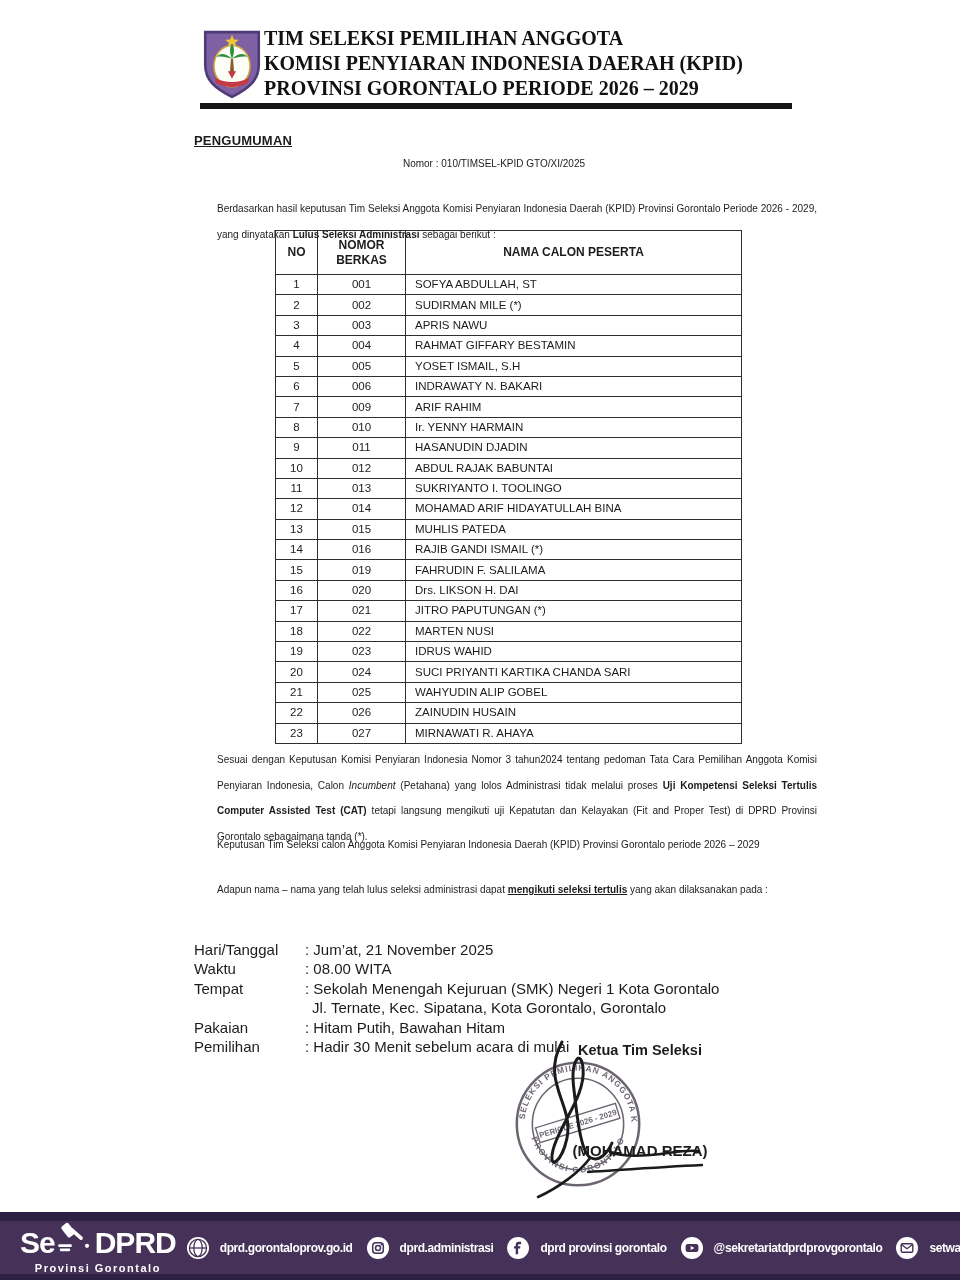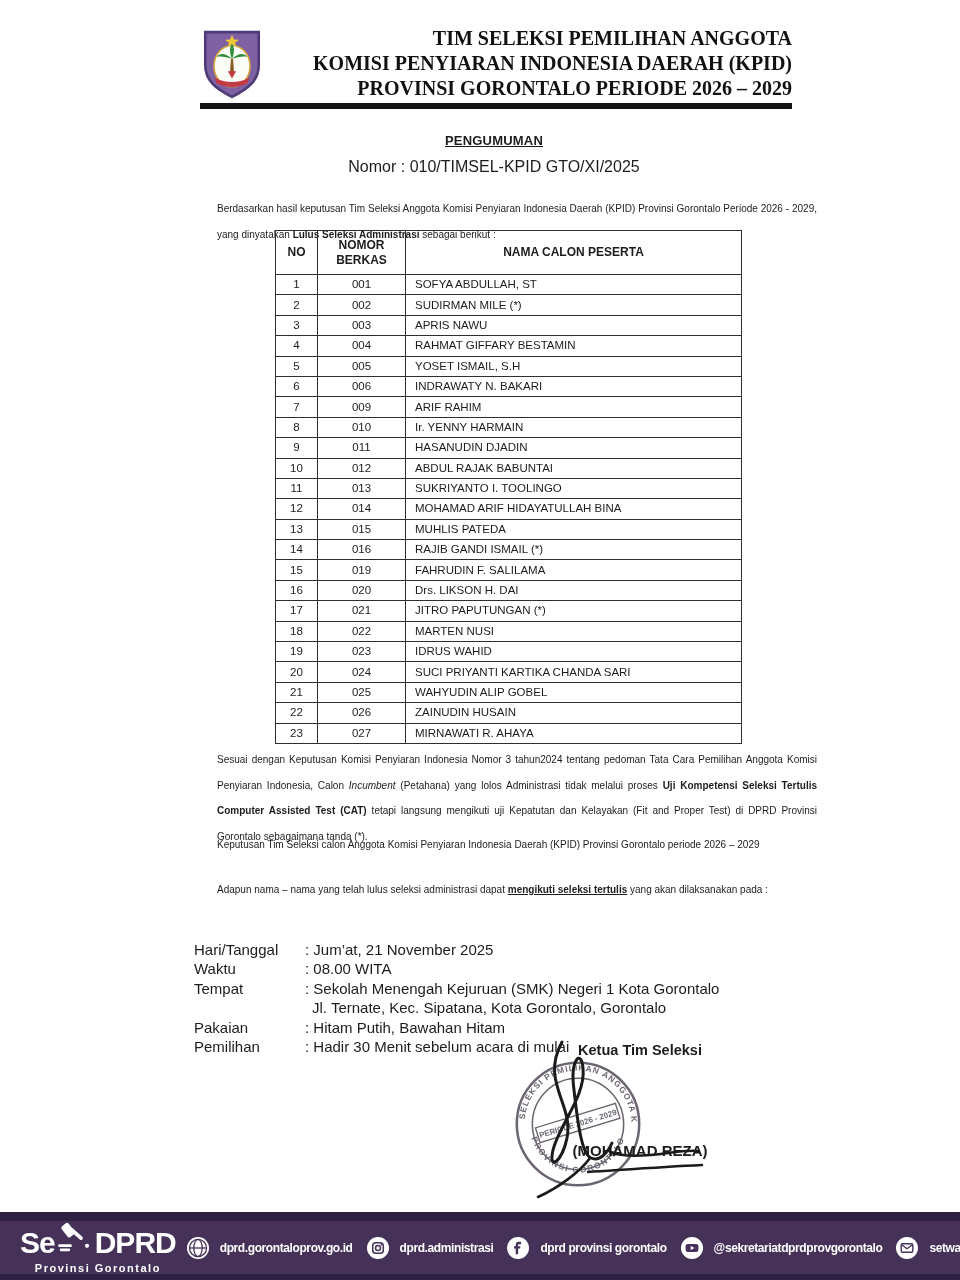--- a/index.html
+++ b/index.html
@@ -2,28 +2,28 @@
 <html><head>
 <meta charset="utf-8">
 <style>
   html,body{margin:0;padding:0;background:#e9e9e9;}
   .page{position:relative;width:960px;height:1280px;background:#ffffff;margin:0 auto;
         font-family:"Liberation Sans",sans-serif;color:#1c1c1c;overflow:hidden;}
 
   
   .doc-header{position:absolute;top:26px;left:200px;width:592px;display:flex;align-items:center;}
   .seal{width:64px;height:70px;flex:0 0 64px;}
-  .title-block{flex:1;text-align:right;font-family:"Liberation Serif",serif;font-weight:bold;
+  .title-block{flex:1;text-align:left;font-family:"Liberation Serif",serif;font-weight:bold;
                font-size:20px;line-height:25px;color:#111;}
   .rule{position:absolute;top:103px;left:200px;width:592px;height:6px;background:#141414;}
 
   
-  .h-announce{position:absolute;top:133px;left:194px;width:600px;text-align:center;
+  .h-announce{position:absolute;top:133px;left:194px;width:600px;text-align:left;
               font-weight:bold;font-size:13px;text-decoration:underline;letter-spacing:.2px;}
-  .h-number{position:absolute;top:158px;left:194px;width:600px;text-align:center;font-size:16px;}
+  .h-number{position:absolute;top:158px;left:194px;width:600px;text-align:center;font-size:10px;}
 
   
   .para{position:absolute;left:201px;width:600px;margin:16px;font-size:10px;line-height:26px;
         text-align:justify;}
   .para.intro{top:180px;}
   .para.p1{top:731px;line-height:25.5px;}
   .para.p2{top:816px;line-height:25.5px;}
   .para.p3{top:861px;line-height:25.5px;}
 
   

